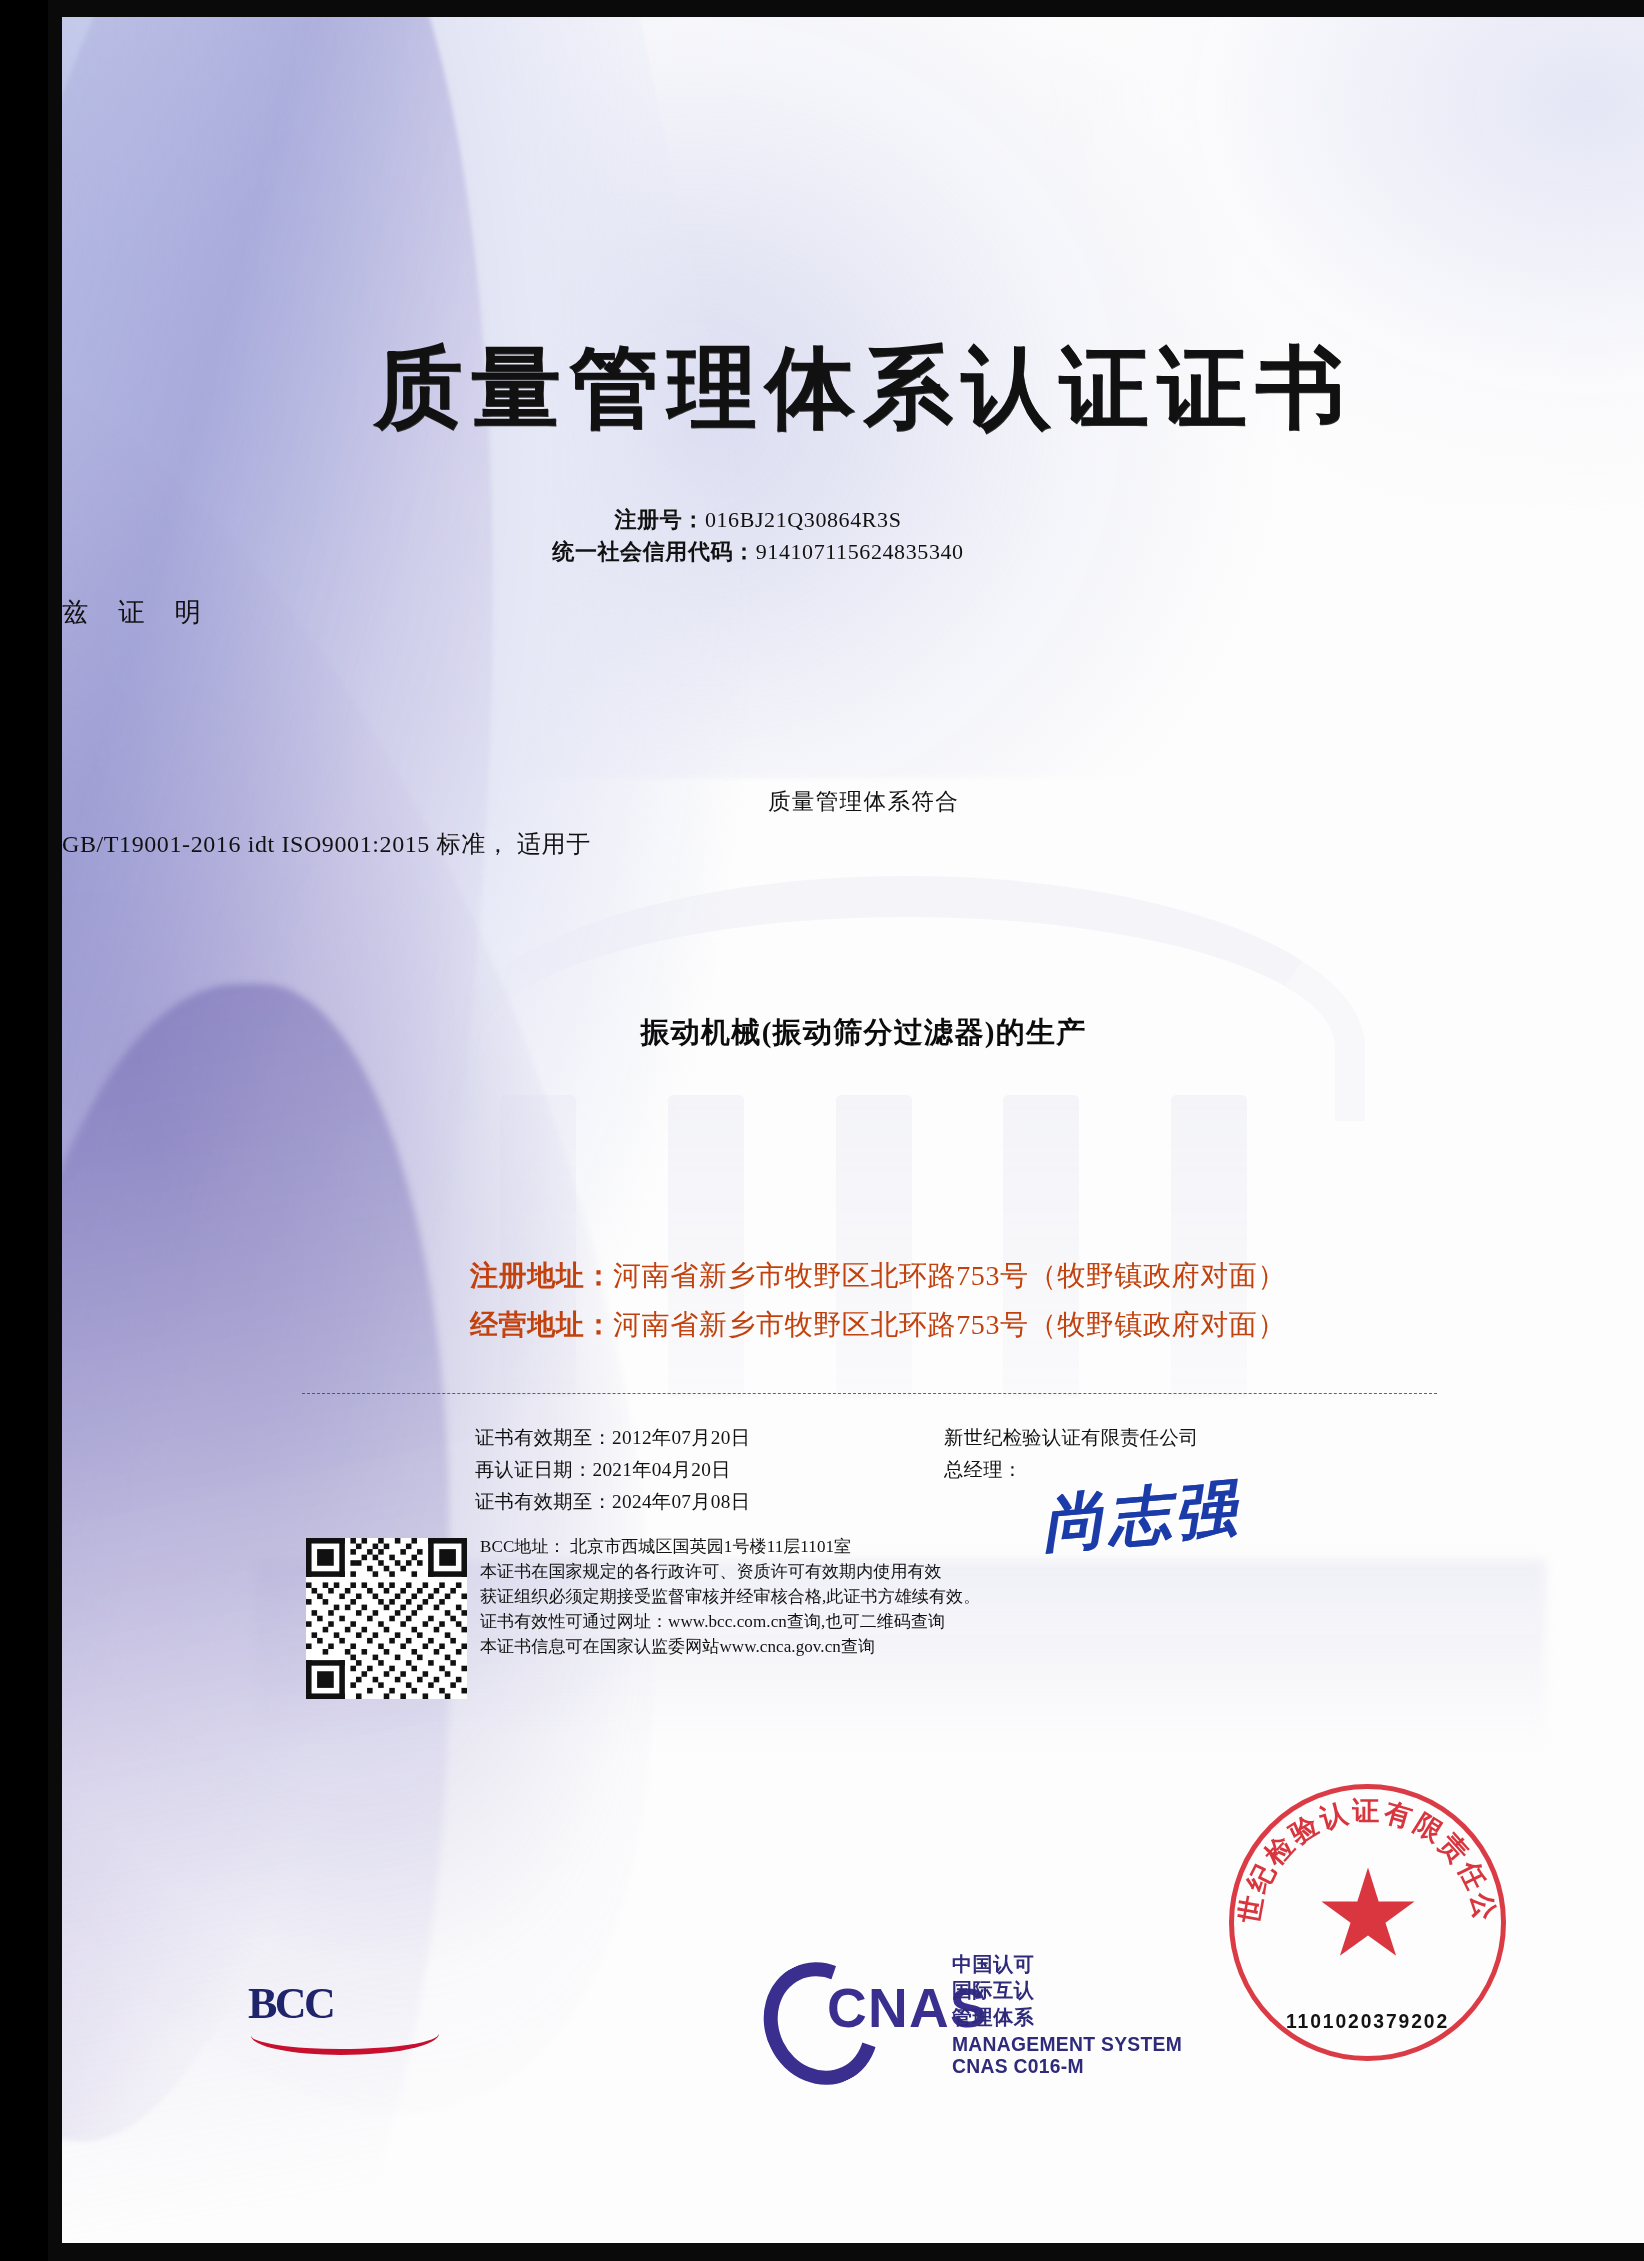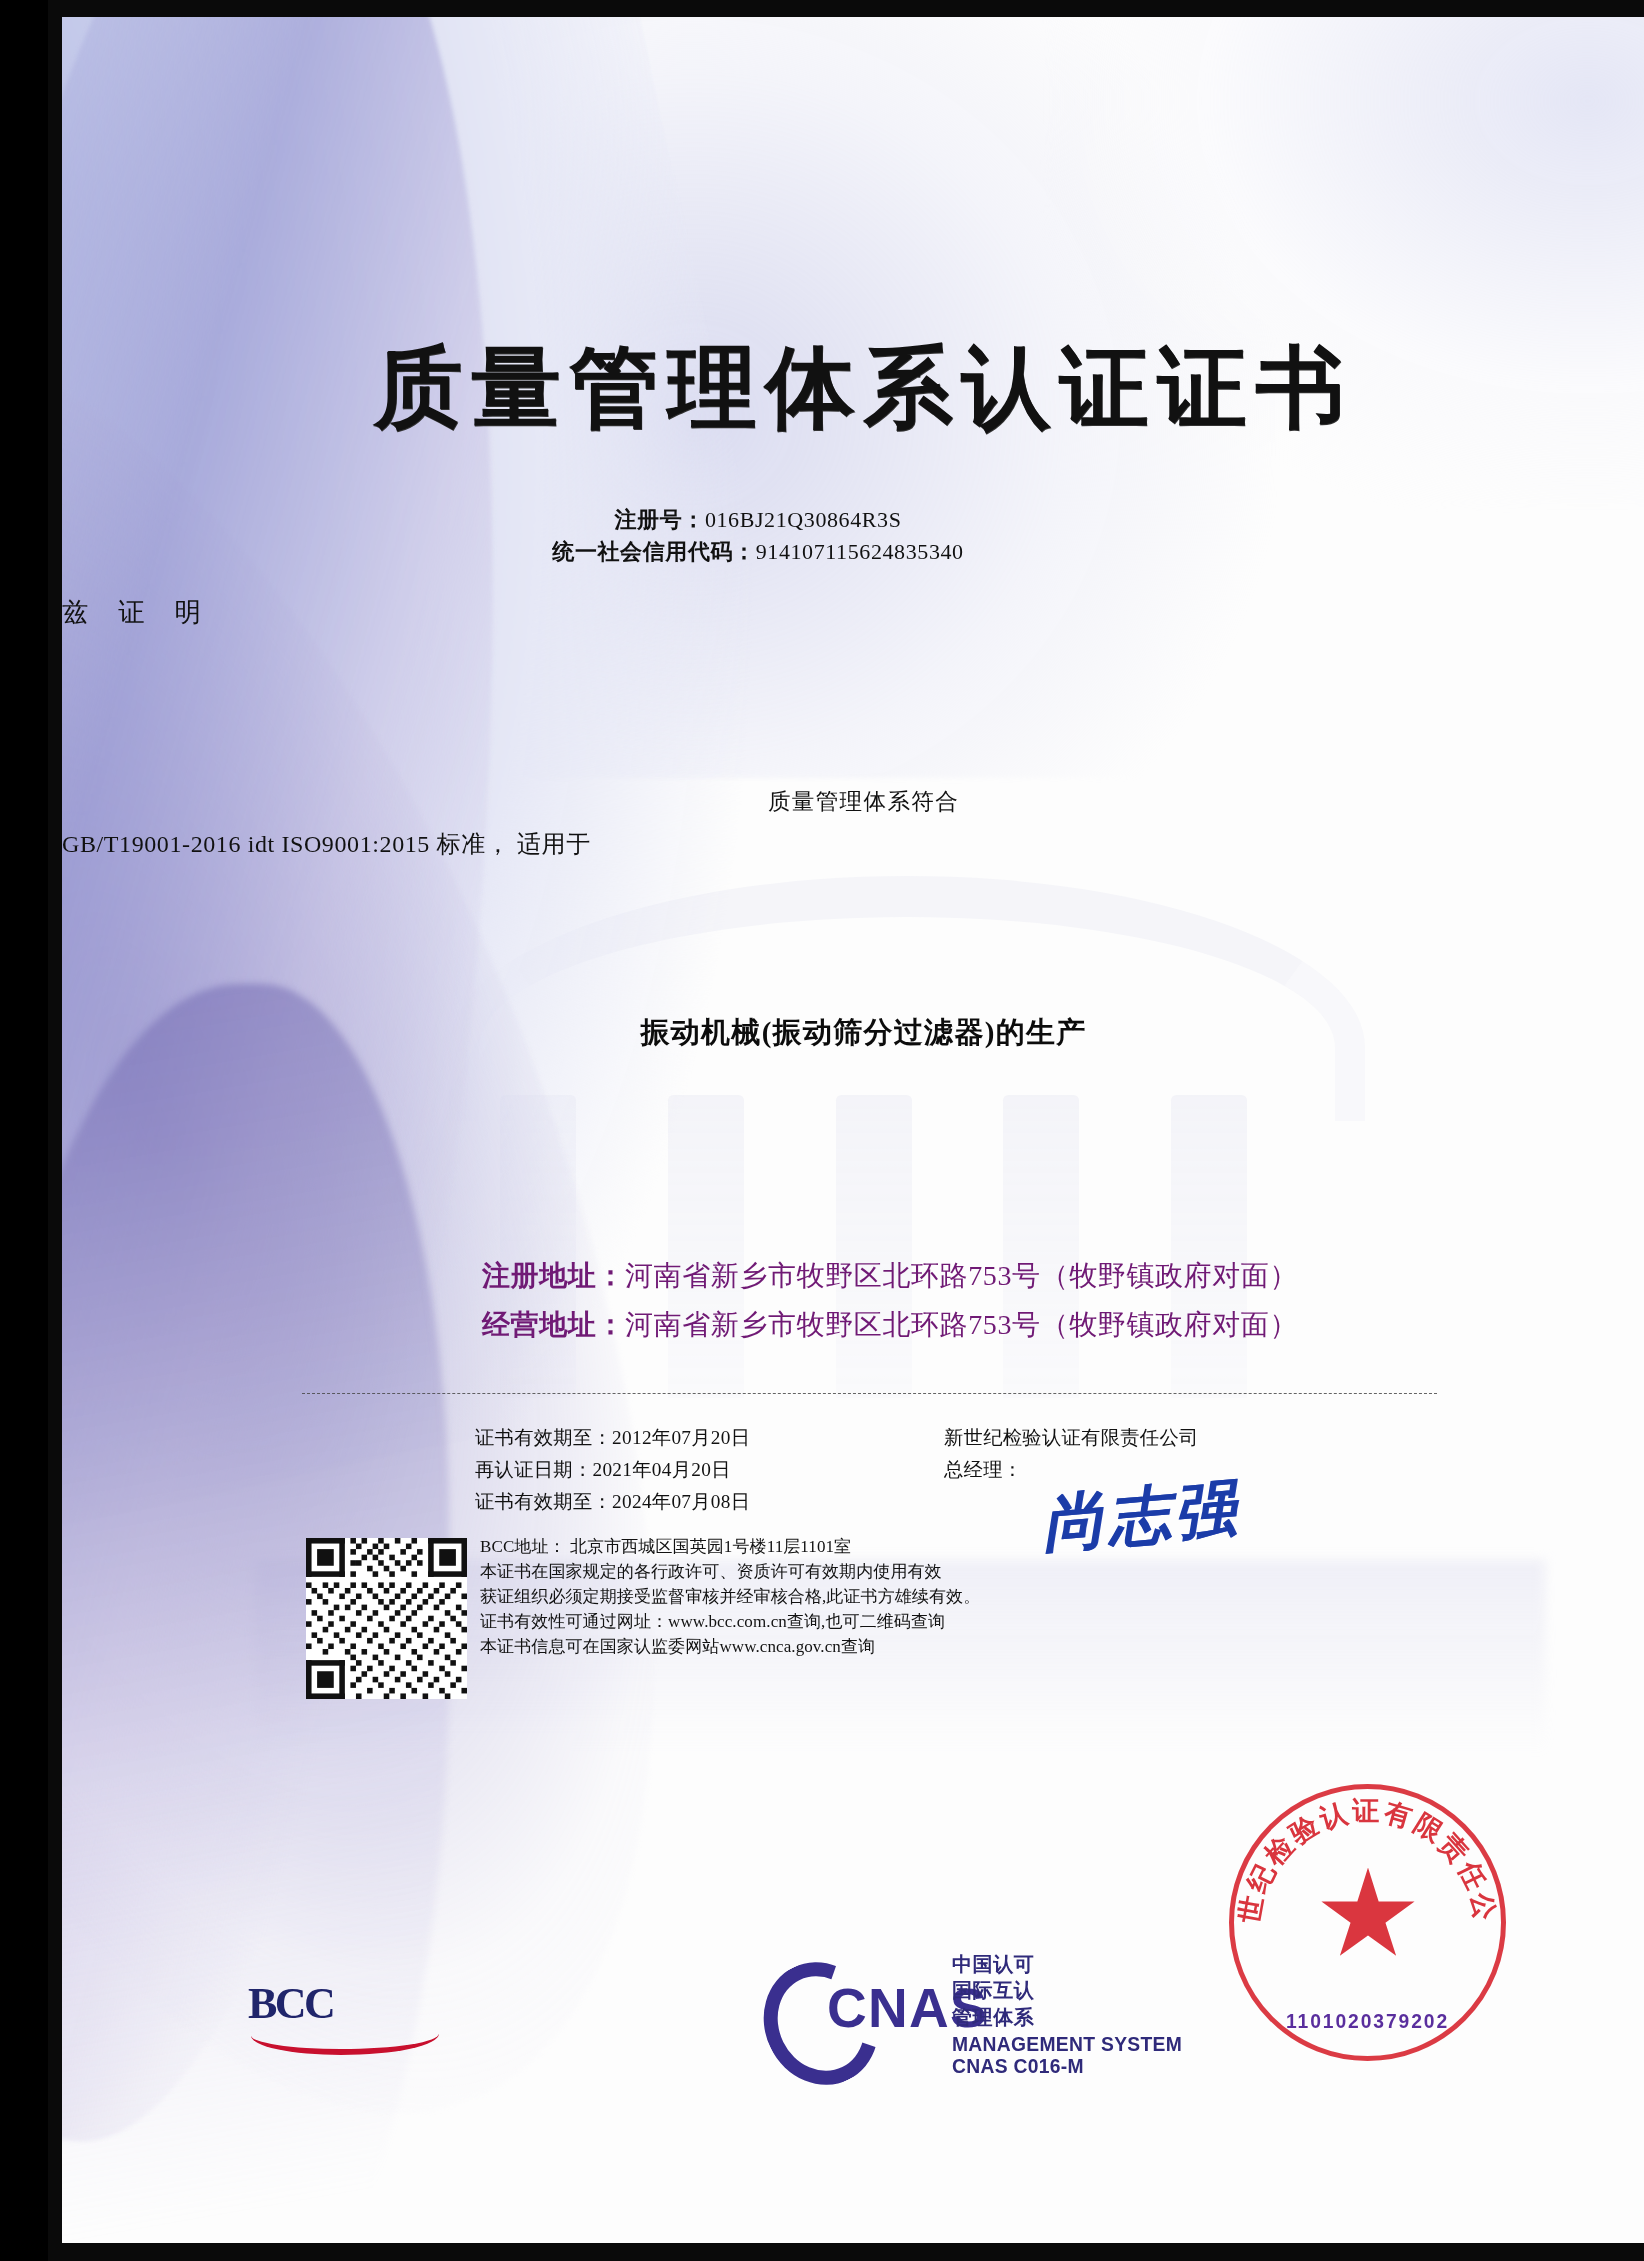--- a/index.html
+++ b/index.html
@@ -132,22 +132,22 @@
     position:absolute;top:811px;width:1603px;
     font-size:24px;color:#111;letter-spacing:0.6px;
   }
 
   .scope{
     position:absolute;top:996px;width:1603px;text-align:center;
     font-size:29px;font-weight:bold;color:#0c0c0c;letter-spacing:1.3px;
   }
 
   .addr{
-    position:absolute;left:420px;width:1161px;
-    font-size:28px;color:#701a75;letter-spacing:0.6px;
+    position:absolute;left:408px;width:1161px;
+    font-size:28px;color:#c2410c;letter-spacing:0.6px;
     text-align:left;
   }
   .addr b{font-weight:bold;}
   .addr1{top:1240px;}
   .addr2{top:1289px;}
 
   .divider{
     position:absolute;left:240px;top:1376px;width:1135px;
     border-top:1.3px dashed #4a4a4a;
     opacity:.85;
@@ -273,21 +273,21 @@
   }
   .seal .star{
     position:absolute;left:50%;top:50%;
     width:97px;height:97px;margin-left:-48px;margin-top:-55px;
     background:#d6202a;
     clip-path:polygon(50% 0%,61% 35%,98% 35%,68% 57%,79% 91%,50% 70%,21% 91%,32% 57%,2% 35%,39% 35%);
     opacity:.9;
   }
   .seal .num{
     position:absolute;left:0;right:0;bottom:28px;text-align:center;
-    color:#4c1d95;font-family:"Liberation Sans",sans-serif;
+    color:#000000;font-family:"Liberation Sans",sans-serif;
     font-size:19.3px;font-weight:bold;letter-spacing:1.9px;opacity:.92;
   }
   .seal .arc{
     position:absolute;left:0;top:0;width:277px;height:277px;
   }
   .seal .arc text{
     fill:#d6202a;font-family:"Liberation Serif",serif;font-size:42px;font-weight:bold;letter-spacing:5px;
     opacity:.9;
   }
 </style>

